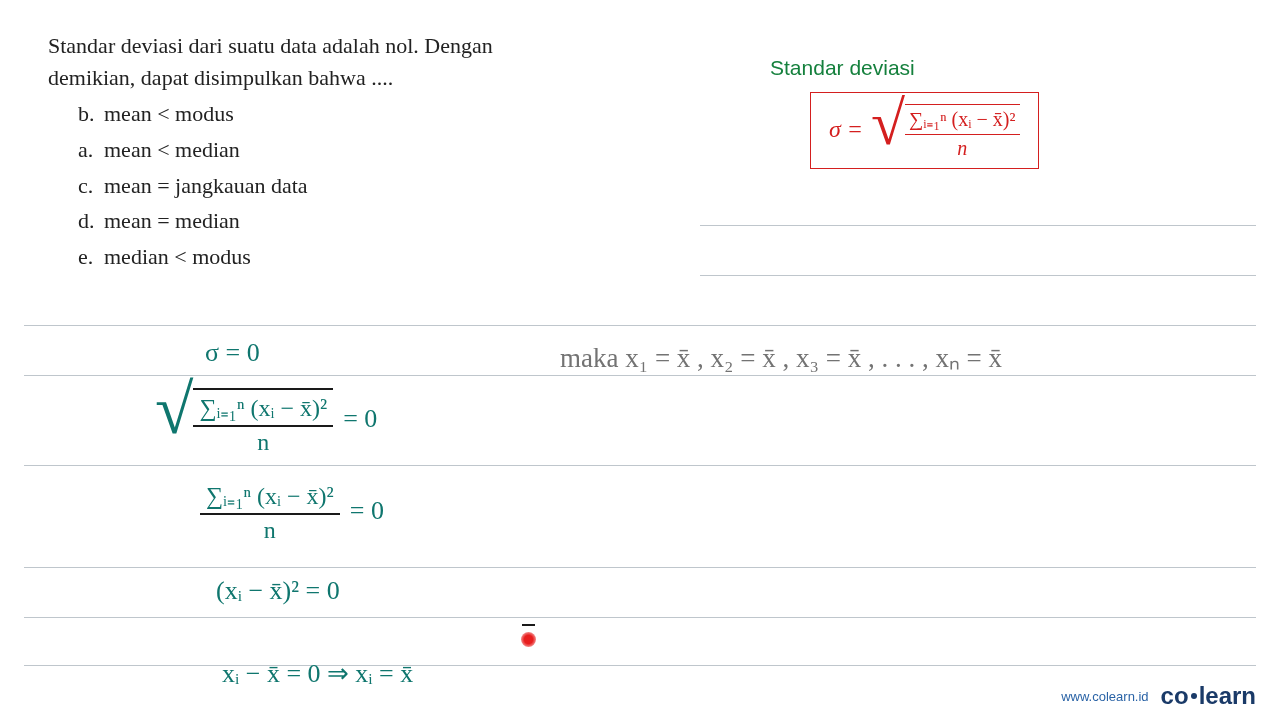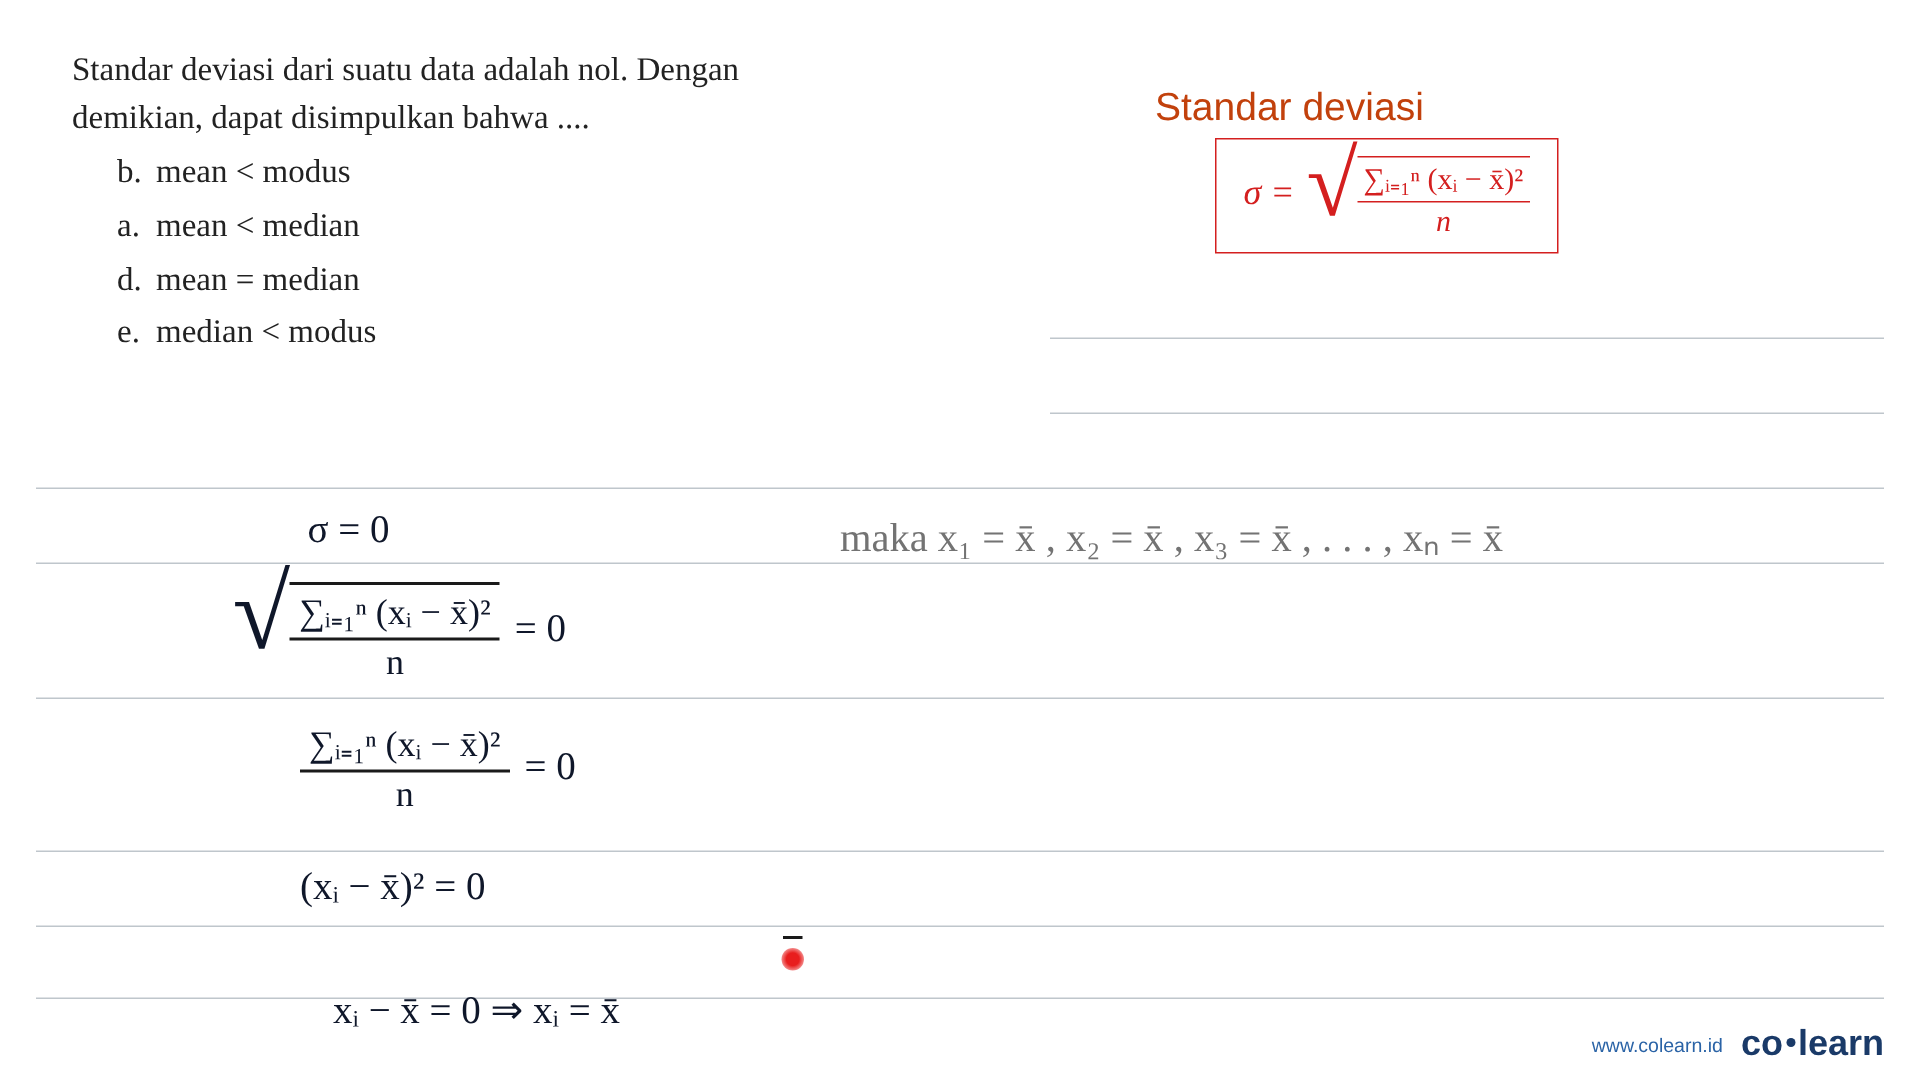--- a/index.html
+++ b/index.html
@@ -17,21 +17,21 @@
       position: absolute; left: 48px; top: 30px;
       font-size: 22px; color: #222; line-height: 1.45;
       width: 660px;
     }
     .options { margin-top: 4px; padding-left: 30px; }
     .option { margin-top: 4px; }
     .option-letter { display: inline-block; width: 26px; }
     
     .formula-title {
       position: absolute; left: 770px; top: 56px;
-      color: #c2410c; font-family: Arial, sans-serif; font-size: 26px;
+      color: #15803d; font-family: Arial, sans-serif; font-size: 21px;
     }
     .formula-box {
       position: absolute; left: 810px; top: 92px;
       border: 1.5px solid #d41f1f; padding: 6px 18px 8px 18px;
       color: #d41f1f; font-family: 'Cambria Math', Georgia, serif;
     }
     .formula-box .sigma-eq { display:flex; align-items:center; }
     .sqrt-wrap { display:flex; align-items:flex-start; }
     .sqrt-sign { font-size: 62px; line-height: 48px; font-weight: 300; }
     .sqrt-body { border-top: 1.5px solid #d41f1f; margin-top: 5px; }
@@ -48,26 +48,26 @@
     .r1 { top: 325px; }
     .r2 { top: 375px; }
     .r3 { top: 465px; }
     .r4 { top: 567px; }
     .r5 { top: 617px; }
     .r6 { top: 665px; }
     
     .handwrite {
       position: absolute;
       font-family: 'Comic Sans MS', 'Segoe Script', cursive;
-      color: #0f172a; font-size: 26px;
+      color: #0f766e; font-size: 26px;
     }
     .hw1 { left: 205px; top: 338px; }
     .hw2 { left: 155px; top: 382px; }
     .hw3 { left: 200px; top: 478px; }
-    .hw4 { left: 200px; top: 576px; }
+    .hw4 { left: 216px; top: 576px; }
     .hw5 { left: 222px; top: 626px; margin-top: 32px; }
     .hw-maka { left: 560px; top: 338px; color: #737373; font-size: 27px; }
     
     .red-dot {
       position: absolute; left: 521px; top: 632px;
       width: 15px; height: 15px; background: radial-gradient(circle, #e81e1e 40%, rgba(232,30,30,0.45) 75%, transparent);
       border-radius: 50%;
     }
     .bar-over { position:absolute; left: 522px; top: 624px; width: 13px; border-top: 2px solid #1a1a1a; }
     
@@ -91,20 +91,21 @@
 </head>
 <body>
 
 <div class="content">
   <div class="question">
     <div>Standar deviasi dari suatu data adalah nol. Dengan</div>
     <div>demikian, dapat disimpulkan bahwa ....</div>
     <div class="options">
       <div class="option"><span class="option-letter">b.</span><span>mean &lt; modus</span></div>
       <div class="option"><span class="option-letter">a.</span><span>mean &lt; median</span></div>
+      <div class="option"><span class="option-letter">c.</span><span>mean = jangkauan data</span></div>
       <div class="option"><span class="option-letter">d.</span><span>mean = median</span></div>
       <div class="option"><span class="option-letter">e.</span><span>median &lt; modus</span></div>
     </div>
   </div>
 
   <div class="formula-title">Standar deviasi</div>
   <div class="formula-box">
     <div class="sigma-eq">
       <span style="font-size:24px; font-style:italic; margin-right:8px;">σ =</span>
       <span class="sqrt-wrap">

